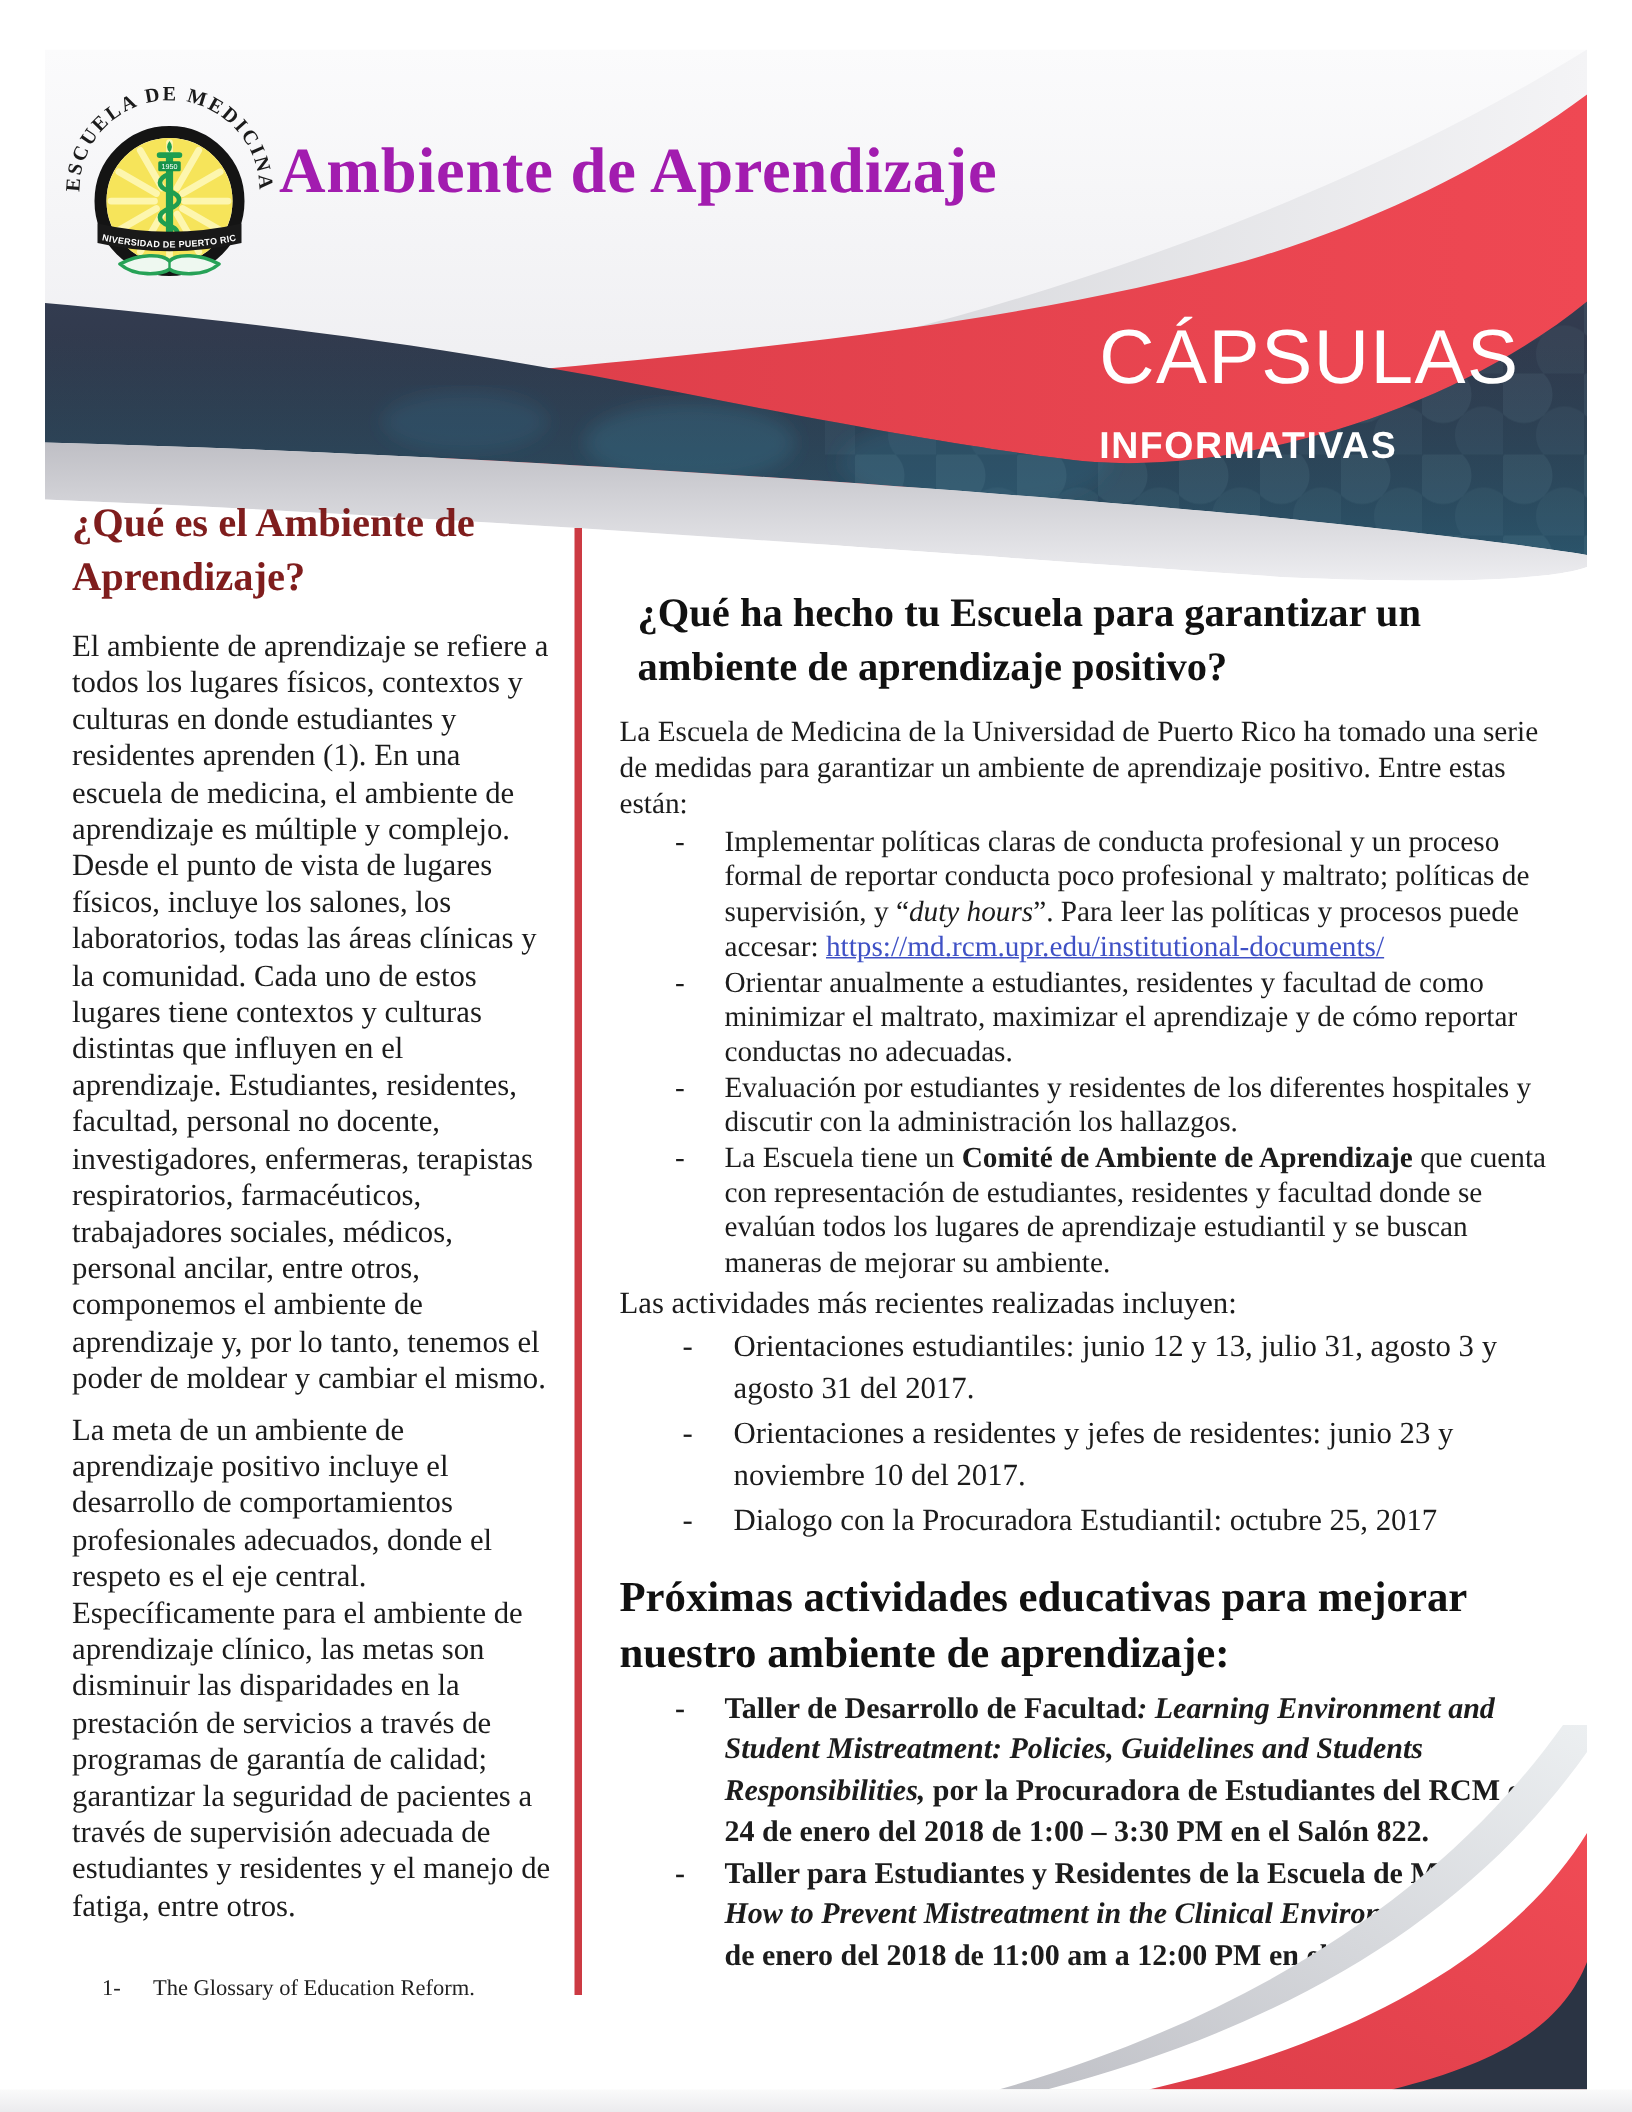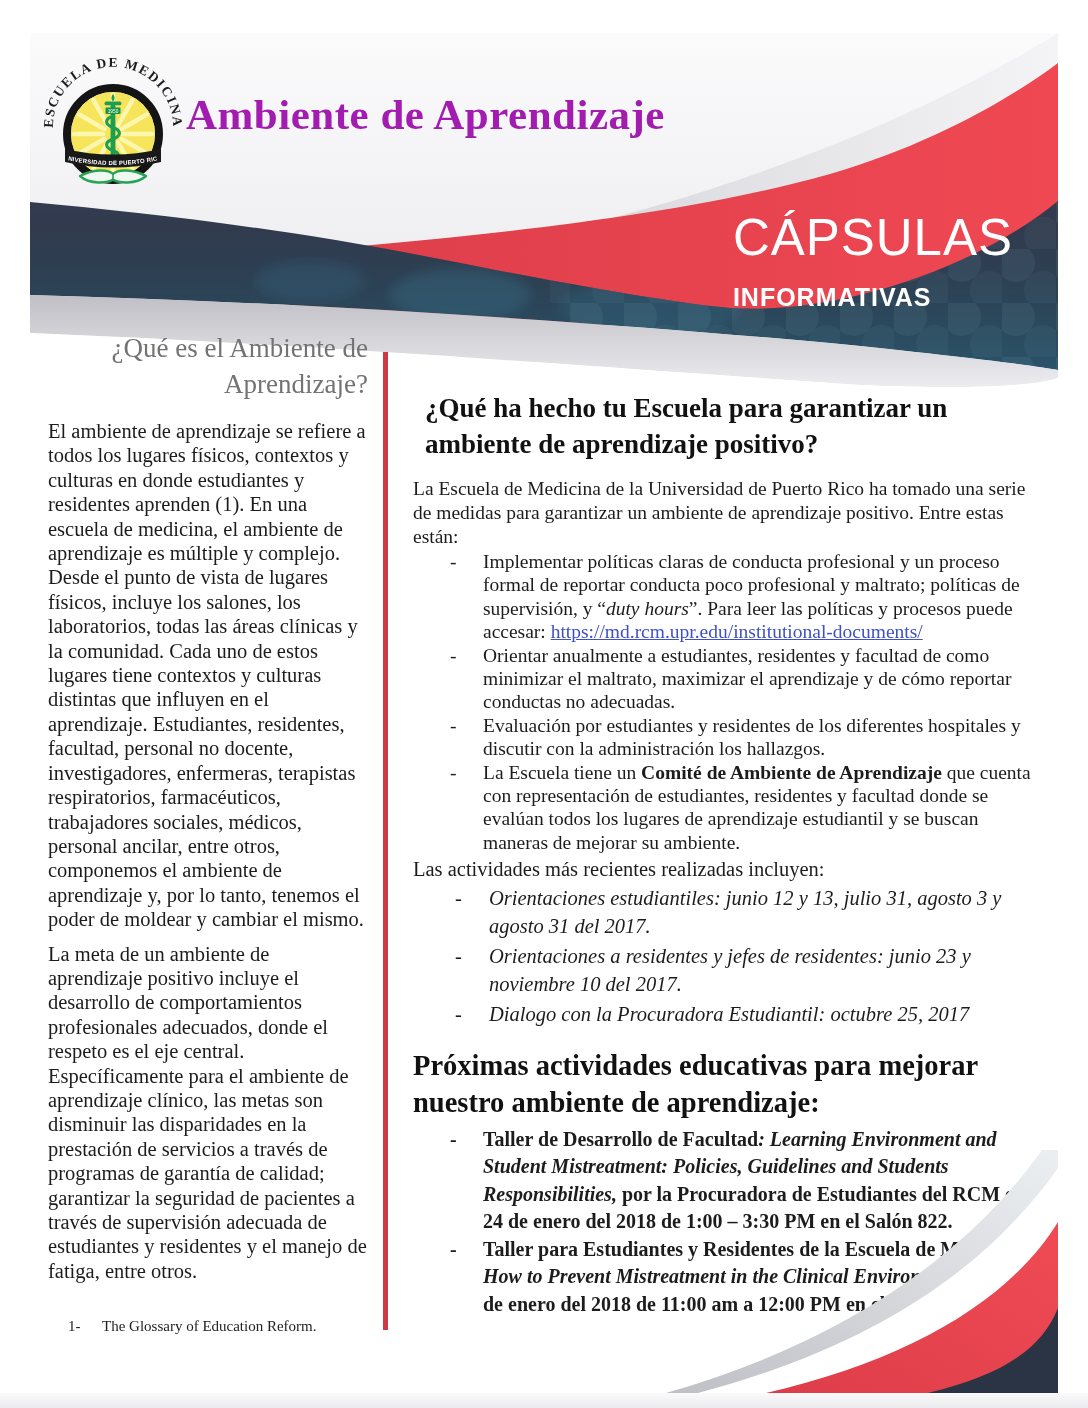--- a/index.html
+++ b/index.html
@@ -17,35 +17,35 @@
   
   .doc-title{position:absolute;left:186px;top:90px;font-size:43px;font-weight:bold;color:#a21caf;letter-spacing:.5px;font-family:"Liberation Serif",serif;}
 
   
   .banner{position:absolute;top:213px;right:75px;text-align:left;color:#ffffff;font-family:"Liberation Sans",sans-serif;}
   .banner .l1{font-size:51px;line-height:50px;font-weight:400;letter-spacing:1px;}
   .banner .l2{font-size:25px;line-height:37px;font-weight:bold;letter-spacing:1px;margin-top:16px;}
 
   
   .col-left{position:absolute;left:48px;top:330px;width:320px;}
-  .col-left h1{margin:0;font-size:27px;line-height:36px;font-weight:normal;color:#737373;text-align:right;}
+  .col-left h1{margin:0;font-size:27px;line-height:36px;font-weight:bold;color:#7f1d1d;}
   .col-left p{margin:17px 0 0 0;font-size:20.5px;line-height:24.4px;}
   .col-left p + p{margin-top:10px;}
 
   .divider{position:absolute;left:383px;top:352px;width:5px;height:978px;background:#cc3a43;}
 
   .col-right{position:absolute;left:413px;top:378px;width:626px;}
   .col-right h1{margin:12px;font-size:27px;line-height:36px;font-weight:bold;color:#111;}
   .col-right .intro{margin:15px 0 0 0;font-size:19.5px;line-height:24px;}
   ul{margin:0;list-style:none;}
   ul.measures{padding:1px 0 0 70px;font-size:19.5px;line-height:23.4px;}
   ul.measures li{position:relative;}
   ul.measures li::before,ul.upcoming li::before{content:"-";position:absolute;left:-33px;}
   .activities-label{margin:2px 0 0 0;font-size:20.5px;line-height:27px;}
-  ul.recent{padding:2px 0 0 76px;font-size:20.5px;line-height:27.5px;font-style:italic;}
+  ul.recent{padding:2px 0 0 76px;font-size:20.5px;line-height:27.5px;}
   ul.recent li{position:relative;margin-bottom:3px;}
   ul.recent li::before{content:"-";position:absolute;left:-34px;}
   .col-right h2{margin:18px 0 0 0;font-size:28.5px;line-height:37px;font-weight:bold;color:#111;}
   ul.upcoming{padding:5px 0 0 70px;font-size:20px;line-height:27.5px;font-weight:bold;}
   ul.upcoming li{position:relative;}
 
   .it{font-style:italic;}
   .bd{font-weight:bold;}
   .lnk{color:#3f51c5;text-decoration:underline;cursor:pointer;}
 

